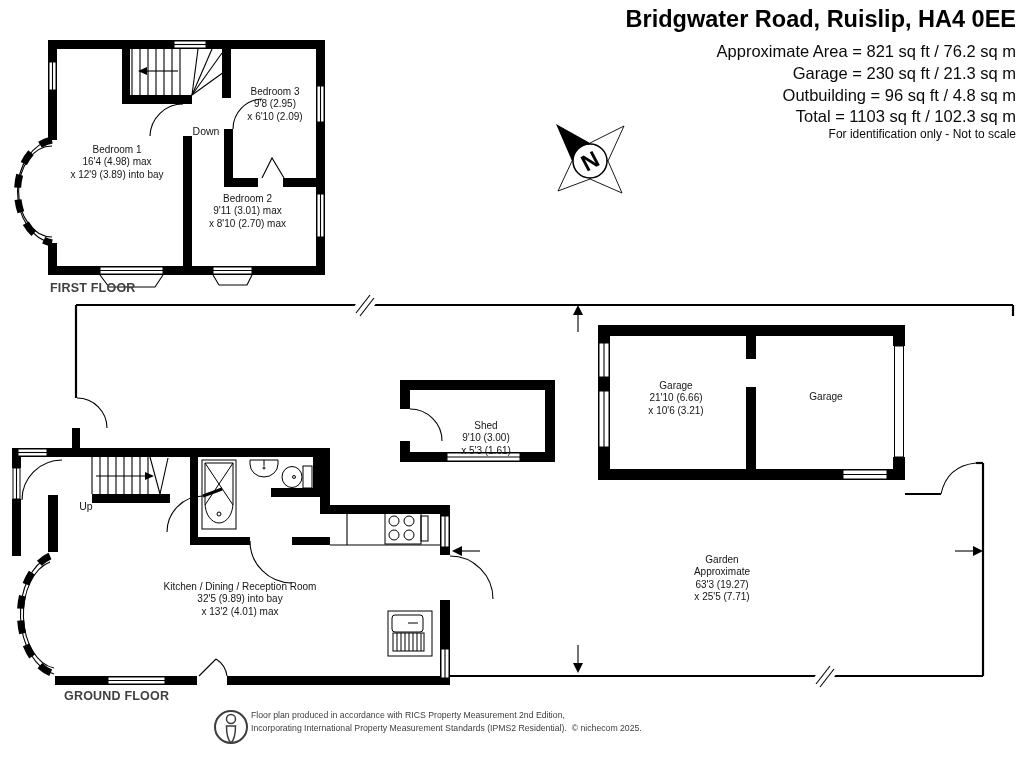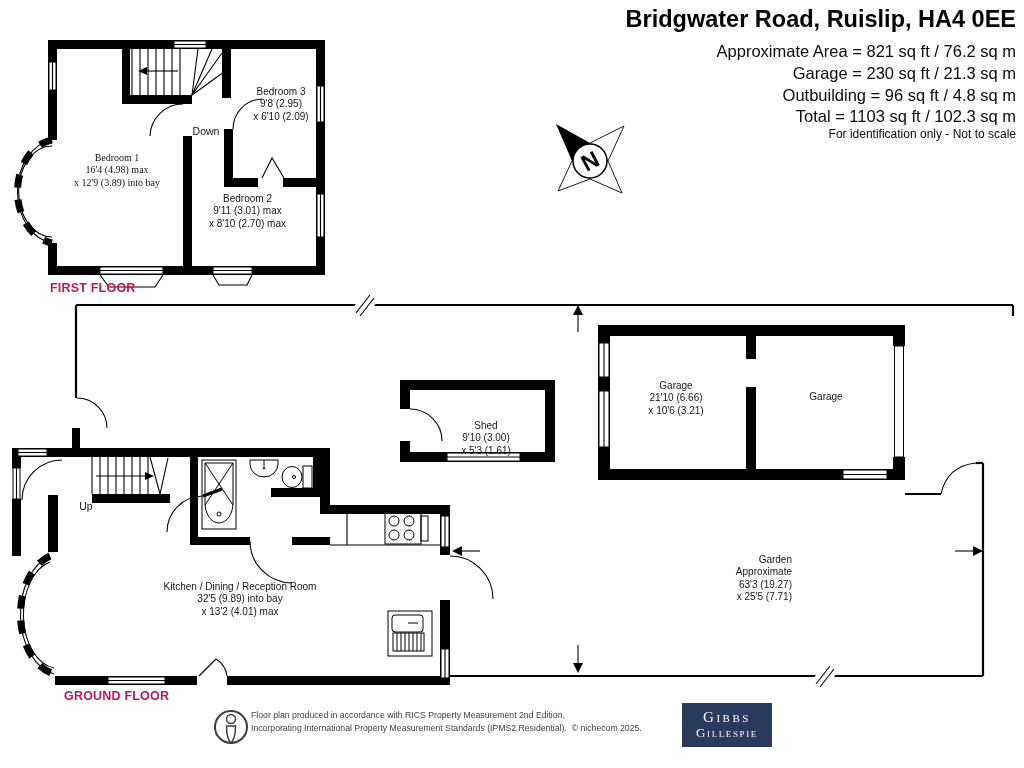--- a/index.html
+++ b/index.html
@@ -14,21 +14,21 @@
   .arrowline{stroke:#000;stroke-width:1.1px;}
   .arrowhead{fill:#000;}
 
   .abs{position:absolute;}
   .title{right:8px;top:6px;font-size:23.5px;font-weight:bold;white-space:nowrap;color:#000;text-align:right;}
   .area-lines{right:8px;top:41px;font-size:16.5px;line-height:21.8px;text-align:right;color:#0a0a0a;}
   .disclaimer{right:8px;top:127px;font-size:12px;color:#0a0a0a;text-align:right;}
 
   .room-label{font-size:10px;line-height:12.3px;text-align:center;color:#141414;}
   .small-label{font-size:10.5px;color:#141414;text-align:center;margin-top:32px;}
-  .floor-label{font-size:12.5px;font-weight:600;letter-spacing:.2px;color:#be185d;}
+  .floor-label{font-size:12.5px;font-weight:600;letter-spacing:.2px;color:#404040;}
 
   .footer-text{left:251px;top:709px;font-size:8.7px;line-height:13px;color:#3d3d3d;}
   .footer-text div{white-space:pre;}
   .logo{left:682px;top:703px;width:90px;height:44px;background:#2b3a5c;color:#fff;
         font-family:"Liberation Serif",serif;text-align:center;box-sizing:border-box;padding-top:7px;}
   .logo-line1{font-size:15px;font-variant:small-caps;letter-spacing:2.5px;line-height:15px;}
   .logo-line2{font-size:13px;font-variant:small-caps;letter-spacing:1.6px;line-height:15px;}
 </style>
 </head>
 <body>
@@ -289,26 +289,26 @@
   <div class="abs title">Bridgwater Road, Ruislip, HA4 0EE</div>
 
   <div class="abs area-lines">
     <div>Approximate Area = 821 sq ft / 76.2 sq m</div>
     <div>Garage = 230 sq ft / 21.3 sq m</div>
     <div>Outbuilding = 96 sq ft / 4.8 sq m</div>
     <div>Total = 1103 sq ft / 102.3 sq m</div>
   </div>
   <div class="abs disclaimer">For identification only - Not to scale</div>
 
-  <div class="abs room-label" style="left:37px;top:152px;width:160px;font-family:Liberation Serif, serif;">
+  <div class="abs room-label" style="left:37px;top:144px;width:160px;">
     <div>Bedroom 1</div>
     <div>16'4 (4.98) max</div>
     <div>x 12'9 (3.89) into bay</div>
   </div>
-  <div class="abs room-label" style="left:228px;top:86px;width:106px;">
+  <div class="abs room-label" style="left:222px;top:86px;width:106px;">
     <div>Bedroom 3</div>
     <div>9'8 (2.95)</div>
     <div>x 6'10 (2.09)</div>
   </div>
   <div class="abs room-label" style="left:175px;top:193px;width:145px;">
     <div>Bedroom 2</div>
     <div>9'11 (3.01) max</div>
     <div>x 8'10 (2.70) max</div>
   </div>
   <div class="abs small-label" style="left:186px;top:93px;width:40px;">Down</div>
@@ -327,29 +327,25 @@
     <div>9'10 (3.00)</div>
     <div>x 5'3 (1.61)</div>
   </div>
   <div class="abs room-label" style="left:616px;top:380px;width:120px;">
     <div>Garage</div>
     <div>21'10 (6.66)</div>
     <div>x 10'6 (3.21)</div>
   </div>
   <div class="abs room-label" style="left:776px;top:391px;width:100px;">Garage</div>
 
-  <div class="abs room-label" style="left:652px;top:554px;width:140px;text-align:right;">
+  <div class="abs room-label" style="left:652px;top:554px;width:140px;">
     <div>Garden</div>
     <div>Approximate</div>
     <div>63'3 (19.27)</div>
     <div>x 25'5 (7.71)</div>
   </div>
 
   <div class="abs footer-text">
     <div>Floor plan produced in accordance with RICS Property Measurement 2nd Edition,</div>
     <div>Incorporating International Property Measurement Standards (IPMS2 Residential).  © nichecom 2025.</div>
   </div>
-  <div class="abs logo">
-    <div class="logo-line1">Gibbs</div>
-    <div class="logo-line2">Gillespie</div>
-  </div>
 
 </div>
 
 </body></html>

